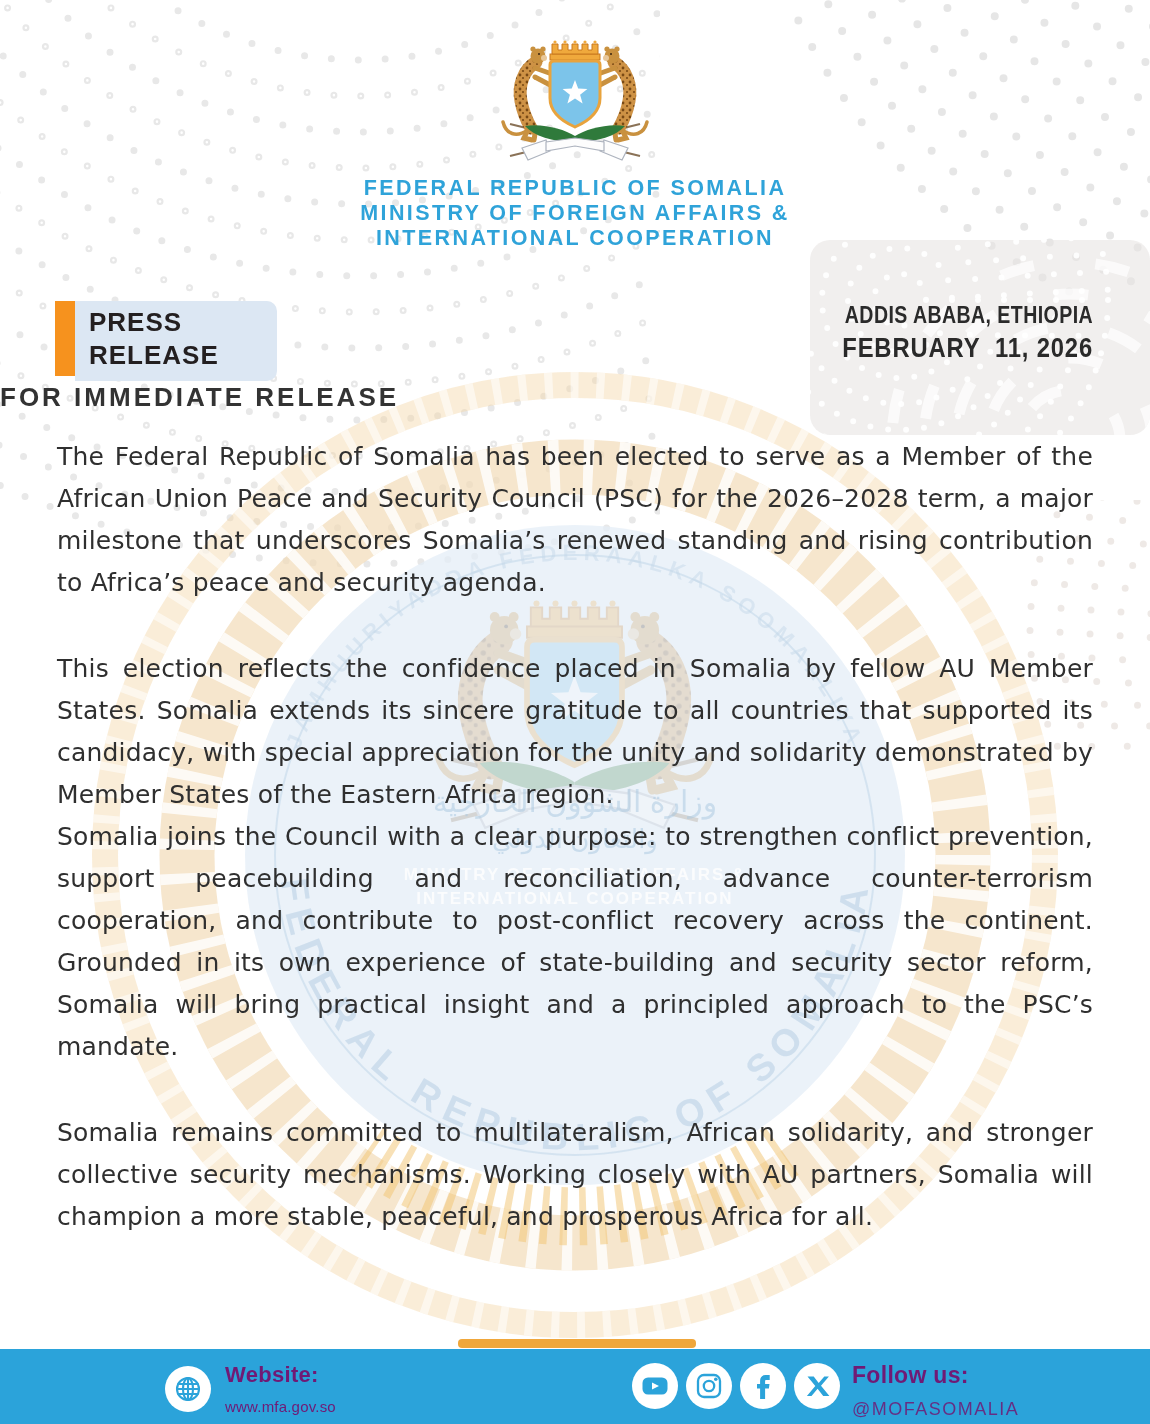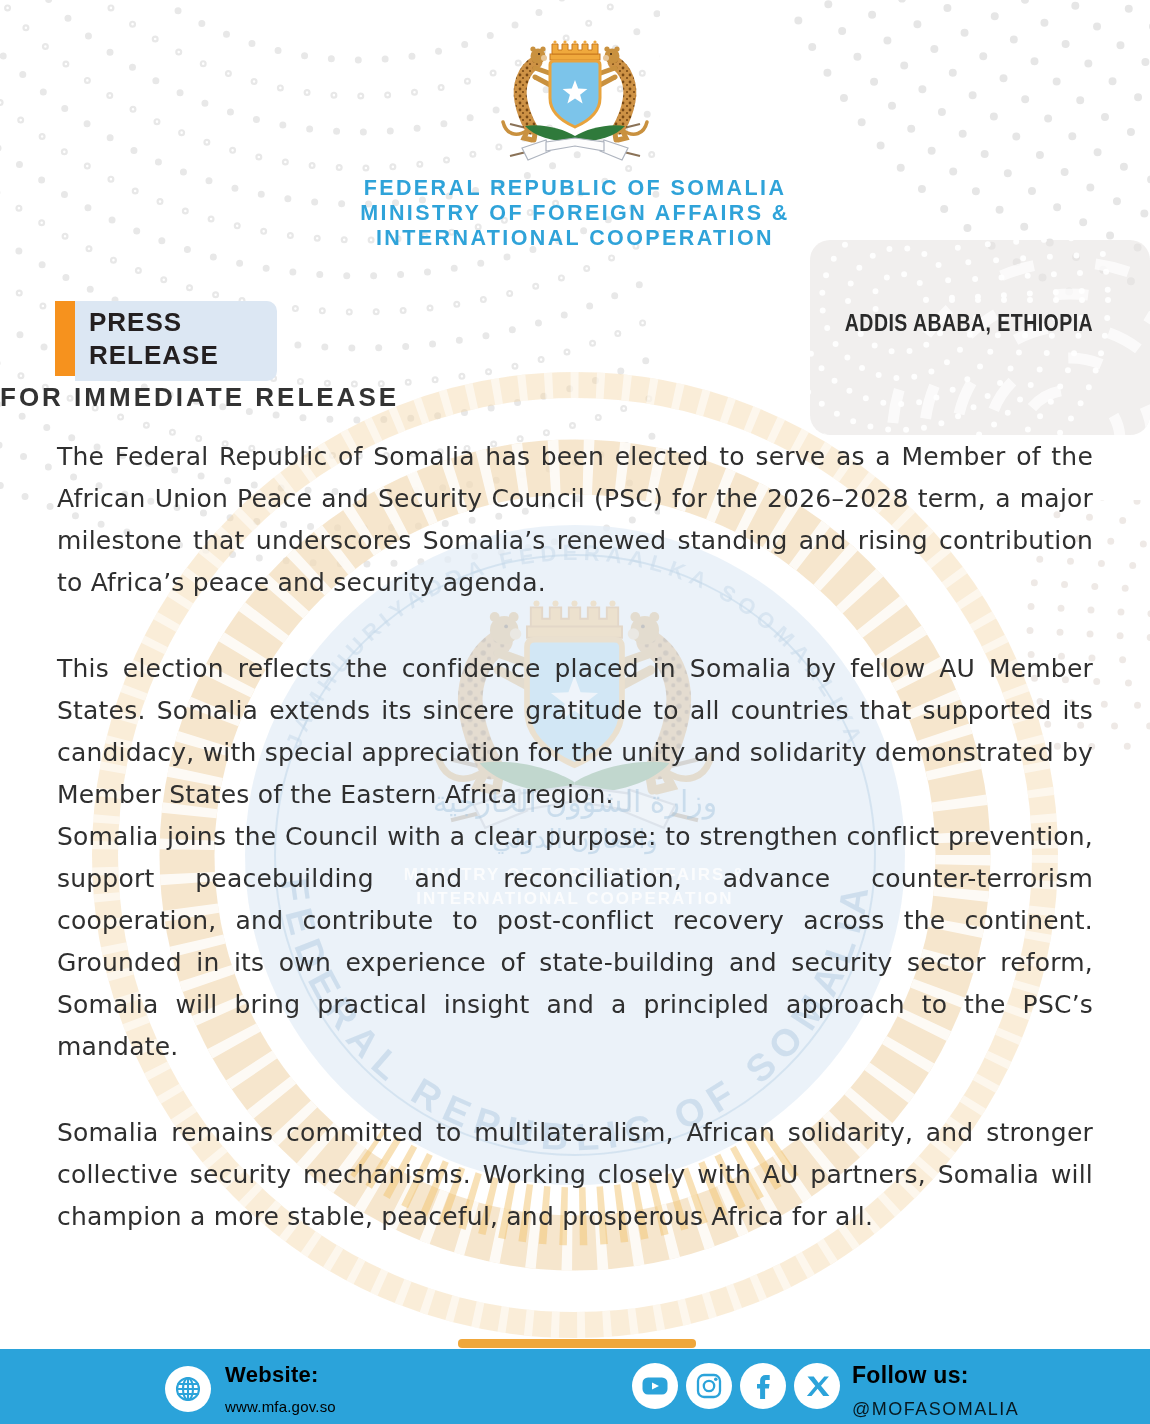--- a/index.html
+++ b/index.html
@@ -27,21 +27,21 @@
   .press-box{
     width:188px;height:75px;background:var(--press_box_blue,#DCE7F3);
     border-radius:0 10px 10px 0;padding:5px 0 0 14px;box-sizing:content-box;
   }
   .press-box .ln{
     font-size:26px;line-height:33px;font-weight:bold;color:var(--dark_text,#231F20);
     letter-spacing:1px;
   }
 
   
-  .dateline{position:absolute;right:57px;top:310px;text-align:right;color:#2a2a2a;}
+  .dateline{position:absolute;right:57px;top:302px;text-align:right;color:#2a2a2a;}
   .dateline .loc{
     display:inline-block;transform:scaleX(.85);transform-origin:right center;
     font-size:23px;font-weight:700;letter-spacing:.5px;white-space:pre;
   }
   .dateline .dt{
     display:inline-block;transform:scaleX(.85);transform-origin:right center;
     font-size:28px;font-weight:700;letter-spacing:1px;margin-top:3px;white-space:pre;
   }
 
   .fir{
@@ -67,21 +67,21 @@
   .ends span{display:inline-block;transform:scaleX(.85);white-space:pre;}
 
   .gold-bar{
     position:absolute;left:458px;top:1339px;width:238px;height:9px;
     background:var(--gold,#F0A73B);border-radius:4px;
   }
 
   
   .footer{
     position:absolute;left:0;top:1349px;width:1150px;height:75px;
-    background:var(--footer_blue,#2BA3DA);color:#000000;
+    background:var(--footer_blue,#2BA3DA);color:#701a75;
   }
   .f-item{position:absolute;top:14px;display:flex;align-items:center;}
   .f-icon{width:46px;height:46px;flex:0 0 auto;}
   .f-text{margin-left:14px;line-height:1.05;}
   .f-label{font-size:22px;font-weight:700;letter-spacing:.3px;}
   .f-value{font-size:15px;font-weight:400;margin-top:13px;letter-spacing:.2px;}
   .socials{position:absolute;left:632px;top:14px;display:flex;}
   .socials .f-icon{margin-right:8px;}
   .follow{position:absolute;left:852px;top:14px;line-height:1.05;}
   .follow .f-label{font-size:23px;}
@@ -264,20 +264,21 @@
     <div class="press-wrap">
       <div class="press-bar"></div>
       <div class="press-box">
         <div class="ln">PRESS</div>
         <div class="ln">RELEASE</div>
       </div>
     </div>
 
     <div class="dateline">
       <div><span class="loc">ADDIS ABABA, ETHIOPIA</span></div>
+      <div><span class="dt">FEBRUARY  11, 2026</span></div>
     </div>
 
     <div class="fir">FOR IMMEDIATE RELEASE</div>
 
     <div class="body-text">
       <p class="gap1">The Federal Republic of Somalia has been elected to serve as a Member of the African Union Peace and Security Council (PSC) for the 2026–2028 term, a major milestone that underscores Somalia’s renewed standing and rising contribution to Africa’s peace and security agenda.</p>
       <p class="gap0">This election reflects the confidence placed in Somalia by fellow AU Member States. Somalia extends its sincere gratitude to all countries that supported its candidacy, with special appreciation for the unity and solidarity demonstrated by Member States of the Eastern Africa region.</p>
       <p class="gap2">Somalia joins the Council with a clear purpose: to strengthen conflict prevention, support peacebuilding and reconciliation, advance counter-terrorism cooperation, and contribute to post-conflict recovery across the continent. Grounded in its own experience of state-building and security sector reform, Somalia will bring practical insight and a principled approach to the PSC’s mandate.</p>
       <p>Somalia remains committed to multilateralism, African solidarity, and stronger collective security mechanisms. Working closely with AU partners, Somalia will champion a more stable, peaceful, and prosperous Africa for all.</p>
     </div>

